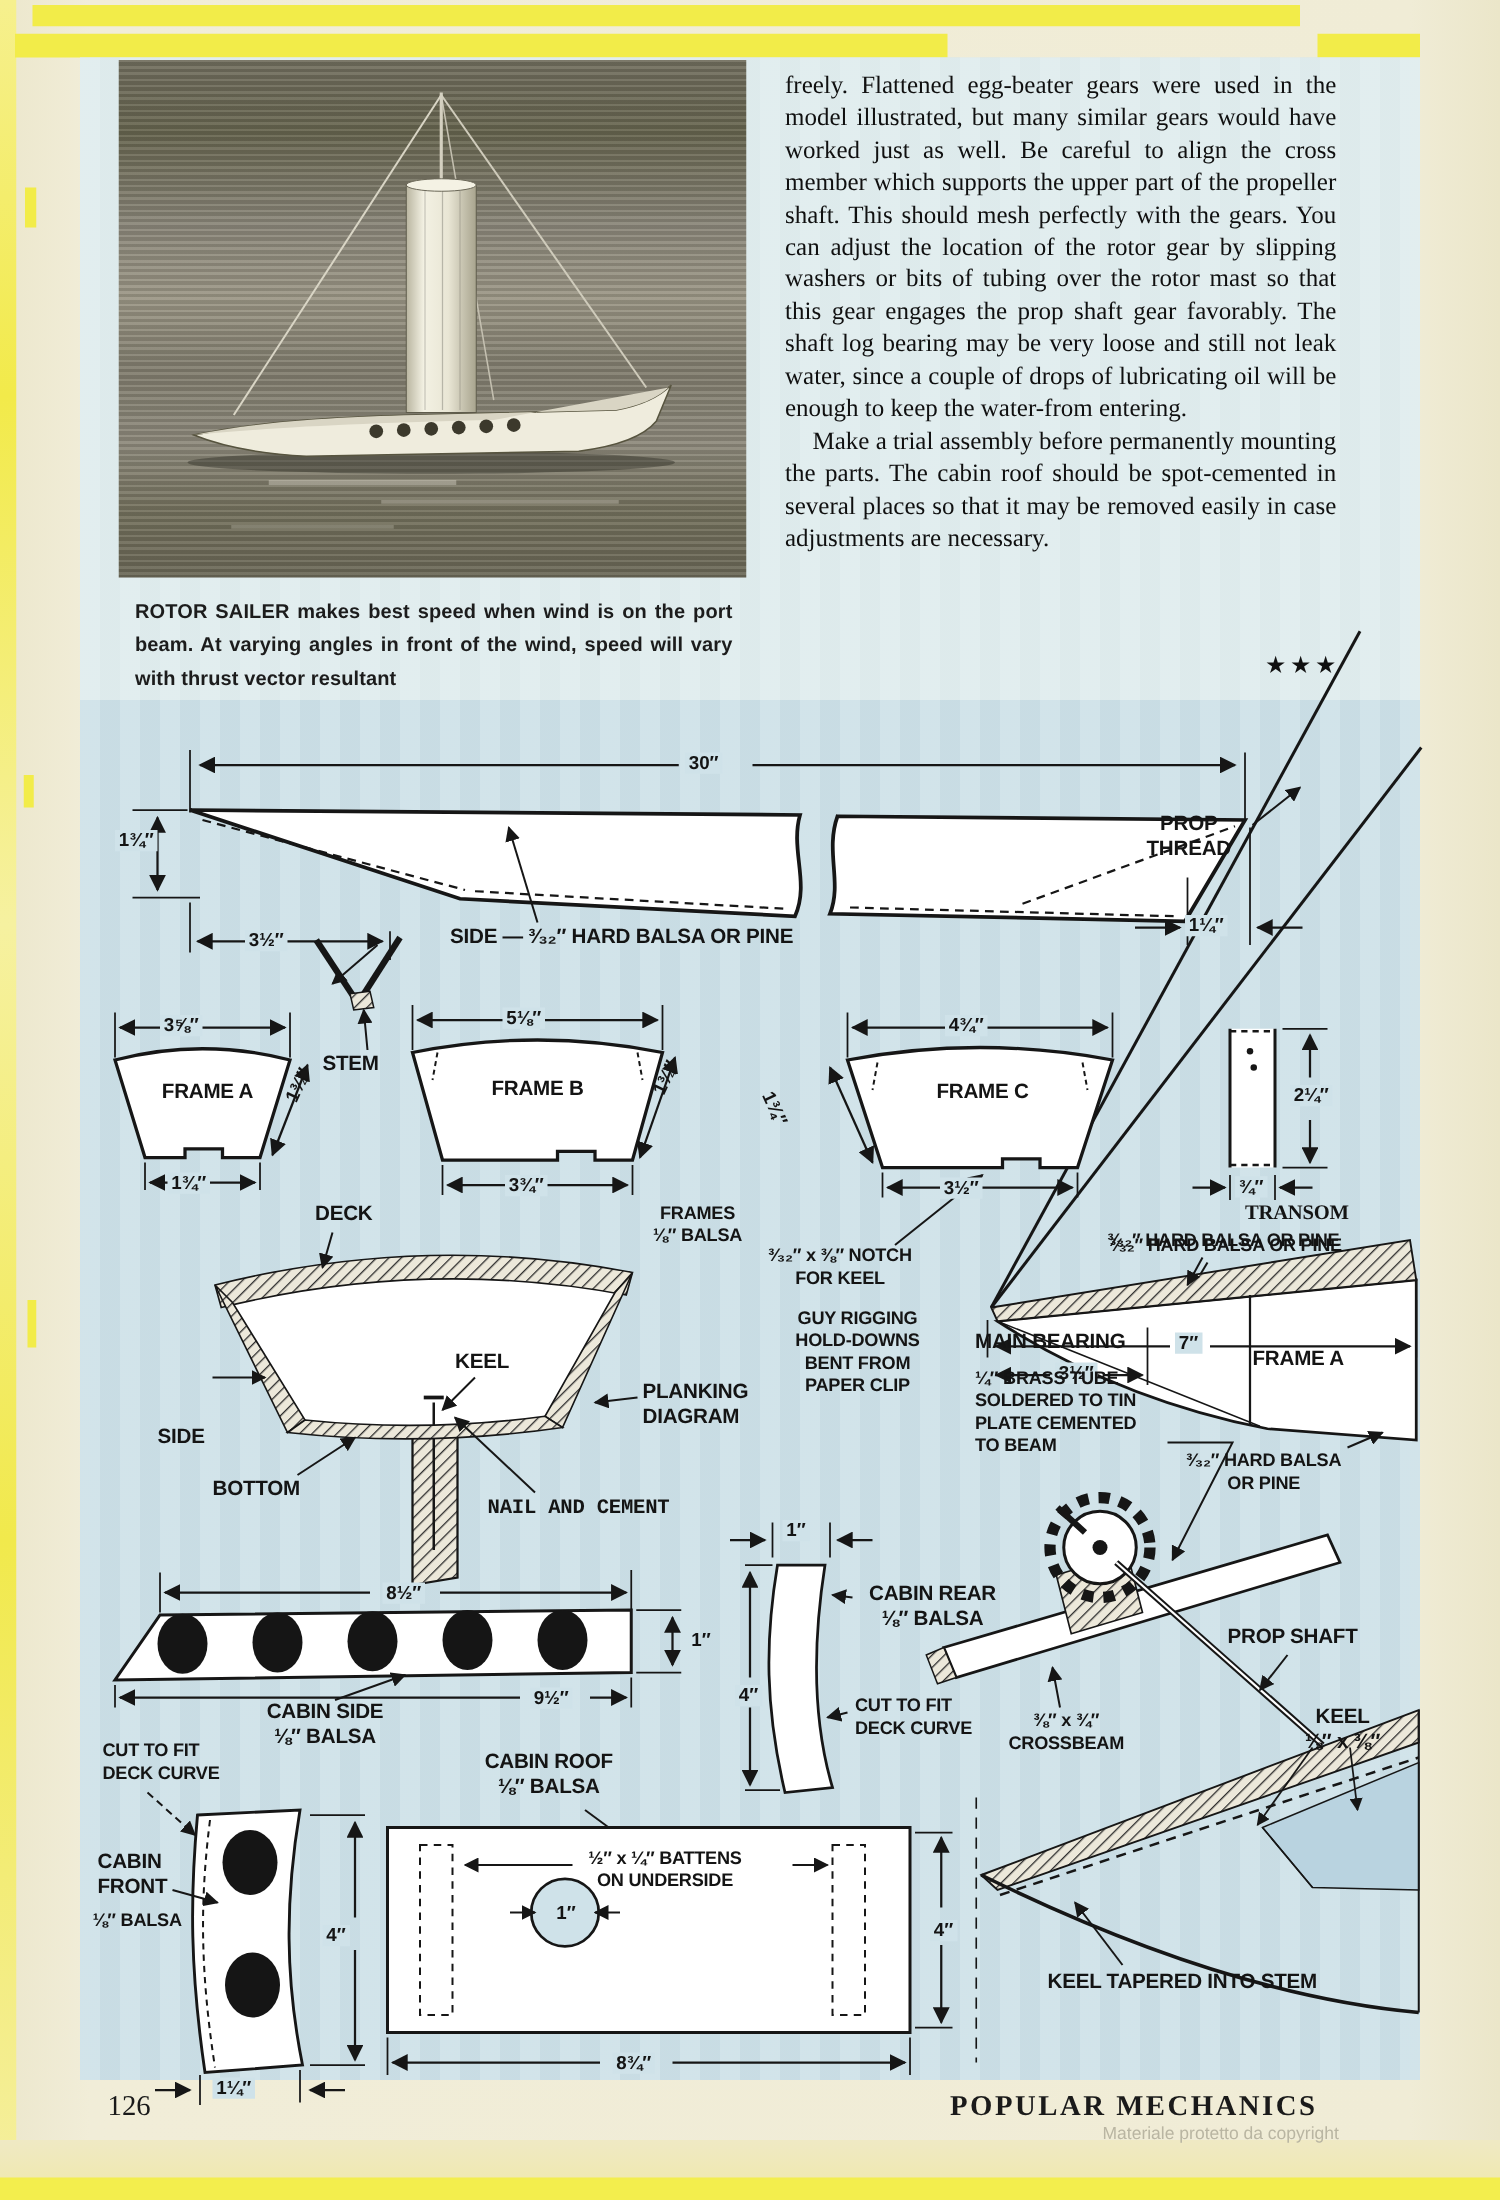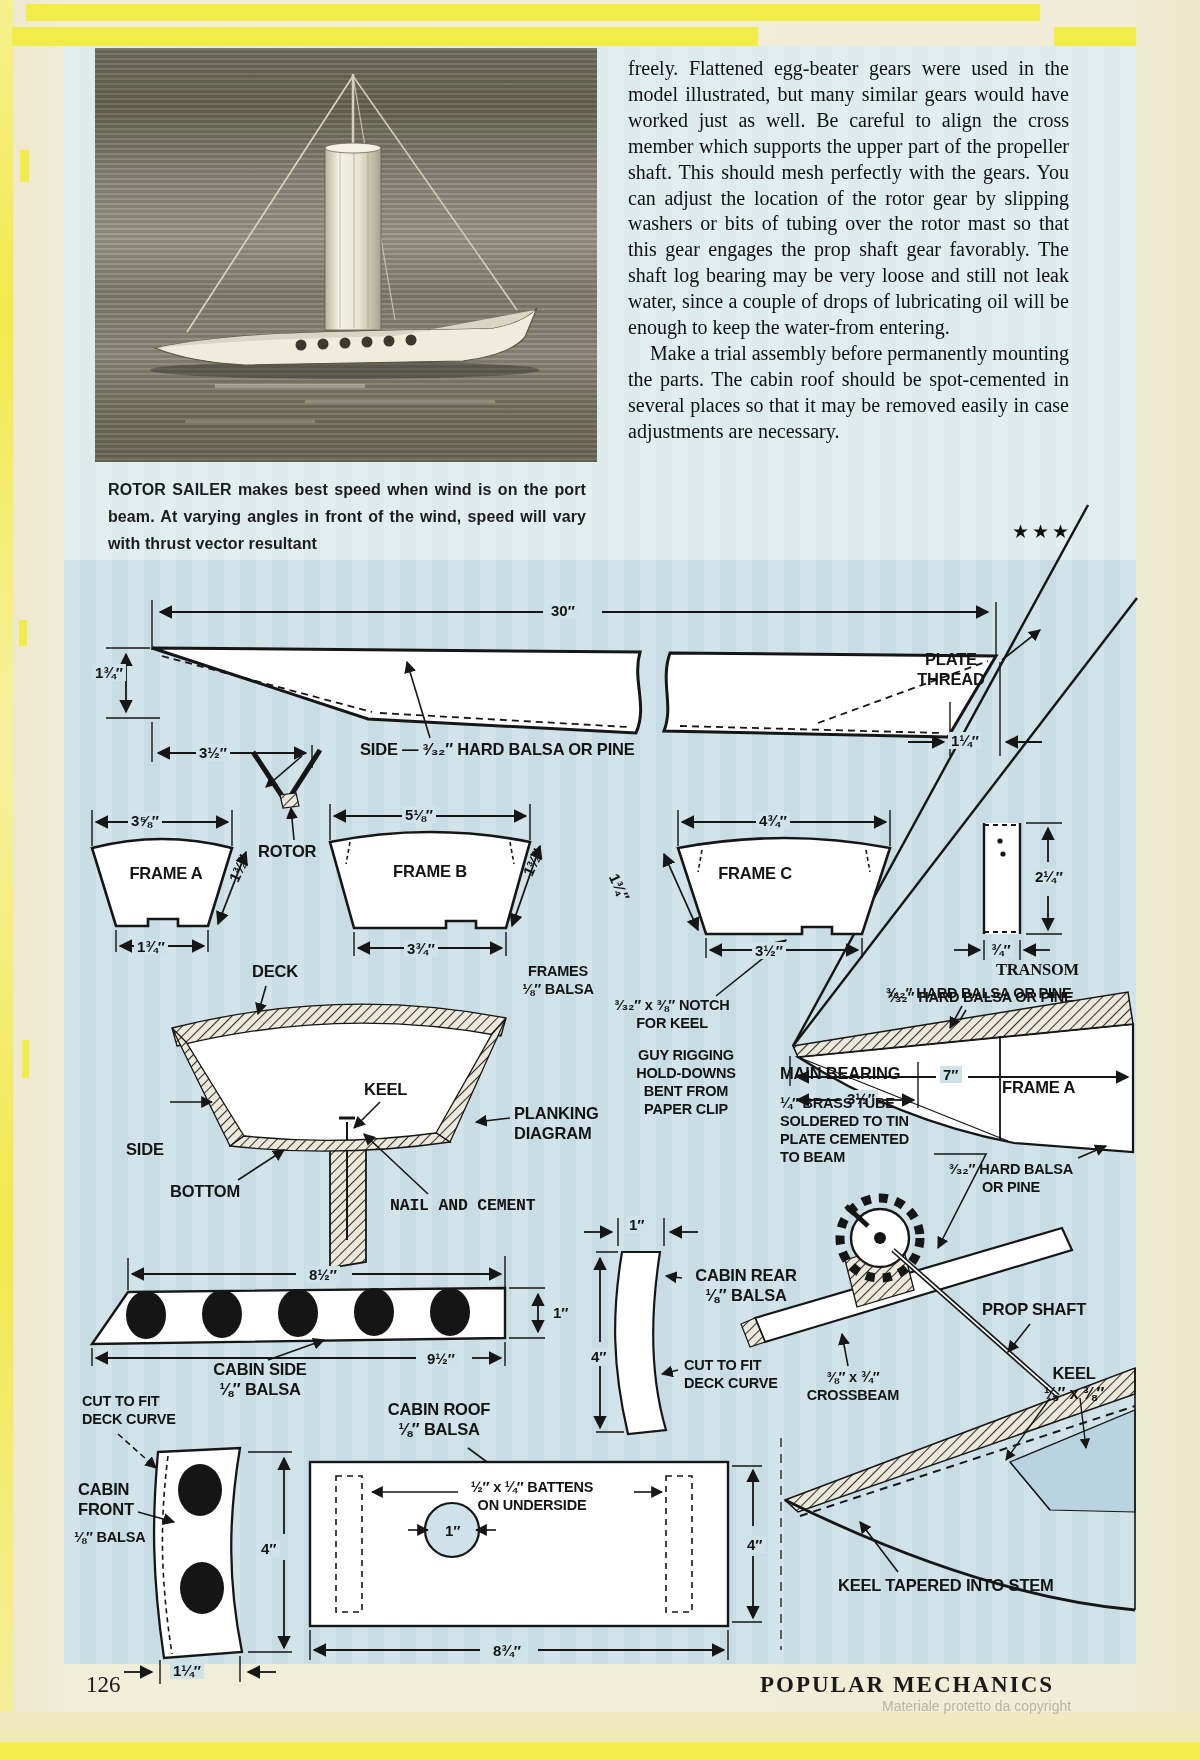--- a/index.html
+++ b/index.html
@@ -340,36 +340,36 @@
         <path d="M538,1650 H724" marker-end="url(#ar)" stroke-width="1.8"></path>
       </g>
     </g>
   </svg>
 
   <div class="dim" style="left:548px;top:602px;">30″</div>
   <div class="dim" style="left:92px;top:664px;">1¾″</div>
   <div class="dim" style="left:196px;top:744px;">3½″</div>
   <div class="lbl big" style="left:360px;top:740px;">SIDE — ³⁄₃₂″ HARD BALSA OR PINE</div>
   <div class="dim" style="left:948px;top:732px;">1¼″</div>
-  <div class="lbl big c" style="left:905px;top:650px;width:92px;">PLATE
+  <div class="lbl big c" style="left:905px;top:650px;width:92px;">PROP
 THREAD</div>
 
   <div class="dim" style="left:128px;top:812px;">3⅝″</div>
-  <div class="lbl big" style="left:258px;top:842px;">ROTOR</div>
+  <div class="lbl big" style="left:258px;top:842px;">STEM</div>
   <div class="lbl big c" style="left:118px;top:864px;width:96px;">FRAME A</div>
   <div class="dim nobg rotA" style="left:224px;top:880px;">1¾″</div>
   <div class="dim" style="left:134px;top:938px;">1¾″</div>
 
   <div class="dim" style="left:402px;top:806px;">5⅛″</div>
   <div class="lbl big c" style="left:380px;top:862px;width:100px;">FRAME B</div>
   <div class="dim nobg rotA" style="left:518px;top:874px;">1¾″</div>
   <div class="dim" style="left:404px;top:940px;">3¾″</div>
 
   <div class="dim" style="left:756px;top:812px;">4¾″</div>
-  <div class="lbl big c" style="left:700px;top:864px;width:92px;text-align:right;">FRAME C</div>
+  <div class="lbl big c" style="left:740px;top:864px;width:92px;">FRAME C</div>
   <div class="dim nobg rotB" style="left:620px;top:868px;">1¾″</div>
   <div class="dim" style="left:752px;top:942px;">3½″</div>
 
   <div class="dim" style="left:1032px;top:868px;">2¼″</div>
   <div class="dim" style="left:988px;top:941px;">¾″</div>
   <div class="lbl big" style="left:996px;top:960px;font-family:Liberation Serif, serif;">TRANSOM</div>
   <div class="lbl" style="left:888px;top:988px;">³⁄₃₂″ HARD BALSA OR PINE</div>
 
   <div class="lbl big" style="left:252px;top:962px;">DECK</div>
   <div class="lbl c" style="left:508px;top:962px;width:100px;">FRAMES

